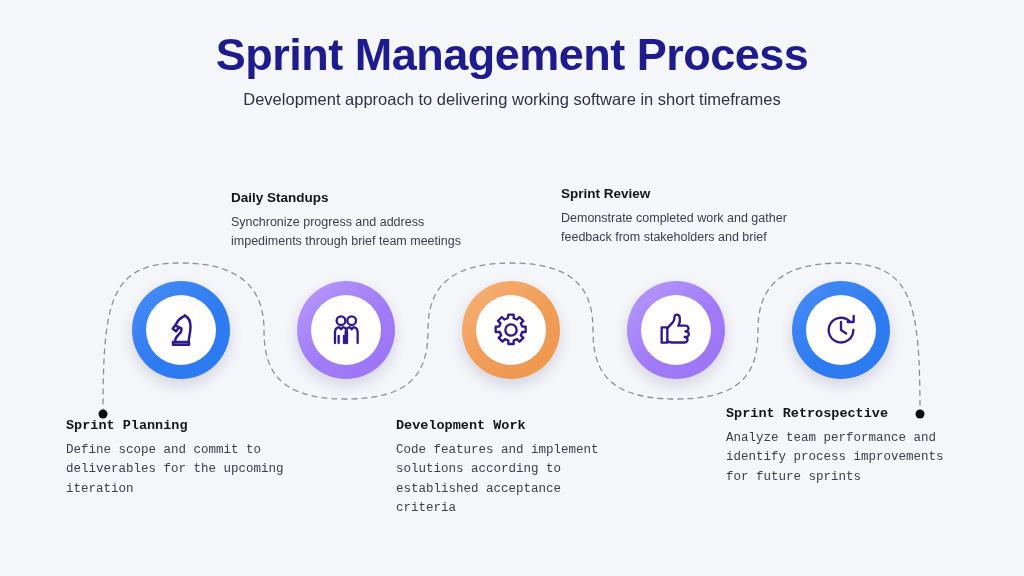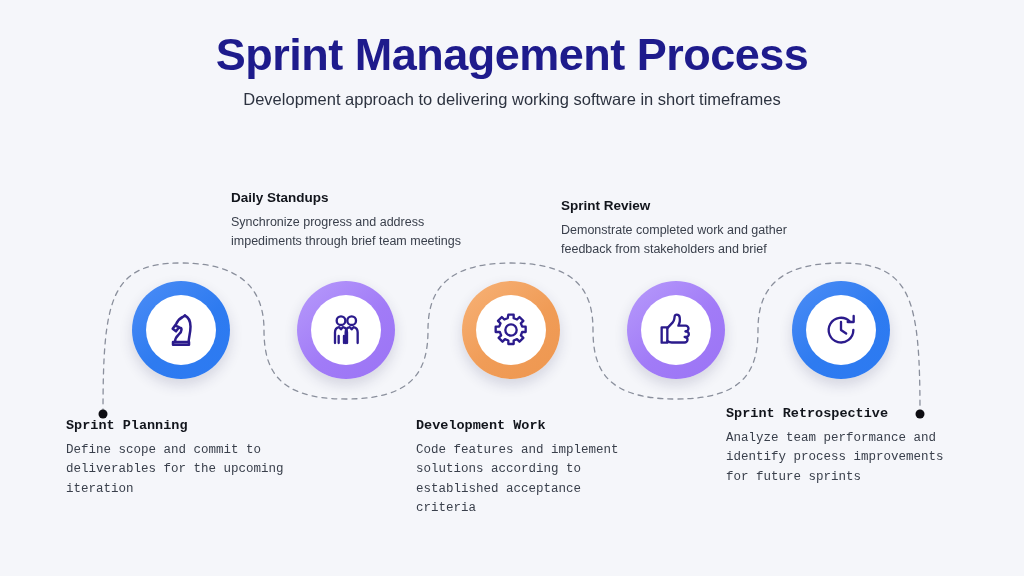--- a/index.html
+++ b/index.html
@@ -135,38 +135,38 @@
   <div class="node" style="left:511px; top:330px;">
     <div class="circle ring-orange">
       <div class="inner">
         <svg width="40" height="40" viewBox="0 0 24 24" fill="none" stroke="#2B1B8C" stroke-width="1.4" stroke-linecap="round" stroke-linejoin="round">
           <circle cx="12" cy="12" r="3.4"></circle>
           <path d="M10.4 2.8h3.2v2.1l2 .8 1.5-1.5 2.3 2.3-1.5 1.5.8 2h2.1v3.2h-2.1l-.8 2 1.5 1.5-2.3 2.3-1.5-1.5-2 .8v2.1h-3.2v-2.1l-2-.8-1.5 1.5-2.3-2.3 1.5-1.5-.8-2H2.8v-3.2h2.1l.8-2L4.2 6.5l2.3-2.3L8 5.7l2-.8z"></path>
         </svg>
       </div>
     </div>
   </div>
-  <div class="caption cap-below" style="left:511px; top:418px;margin-left:20px;">
+  <div class="caption cap-below" style="left:511px; top:418px;">
     <div class="ttl">Development Work</div>
     <div class="dsc">Code features and implement solutions according to established acceptance criteria</div>
   </div>
 
   <div class="node" style="left:676px; top:330px;">
     <div class="circle ring-purple">
       <div class="inner">
         <svg width="40" height="40" viewBox="0 0 24 24" fill="none" stroke="#2B1B8C" stroke-width="1.4" stroke-linecap="round" stroke-linejoin="round">
           <path d="M3.4 10.4h3.4v9.2H3.4z"></path>
           <path d="M6.8 10.9l3.1-3.3c.6-.7 1-1.5 1.1-2.4l.2-1.4c.1-.6.6-1 1.2-1 .9 0 1.7.7 1.8 1.6l.1 1c.1 1 0 2-.4 2.9l-.5 1.1h4.3c1 0 1.8.8 1.8 1.7 0 .9-.8 1.7-1.8 1.7"></path>
           <path d="M17.9 12.8c1 0 1.8.8 1.8 1.7 0 .9-.8 1.7-1.8 1.7"></path>
           <path d="M17.2 16.2c1 0 1.7.7 1.7 1.6s-.8 1.7-1.8 1.7H9.5c-1 0-1.9-.3-2.7-.9"></path>
         </svg>
       </div>
     </div>
   </div>
-  <div class="caption cap-above" style="left:676px; top:260px;">
+  <div class="caption cap-above" style="left:676px; top:248px;">
     <div class="ttl">Sprint Review</div>
     <div class="dsc">Demonstrate completed work and gather feedback from stakeholders and brief</div>
   </div>
 
   <div class="node" style="left:841px; top:330px;">
     <div class="circle ring-blue">
       <div class="inner">
         <svg width="40" height="40" viewBox="0 0 24 24" fill="none" stroke="#2B1B8C" stroke-width="1.4" stroke-linecap="round" stroke-linejoin="round">
           <path d="M19.4 12a7.4 7.4 0 1 1-2.2-5.2"></path>
           <path d="M19.6 3.6v3.6h-3.6"></path>

